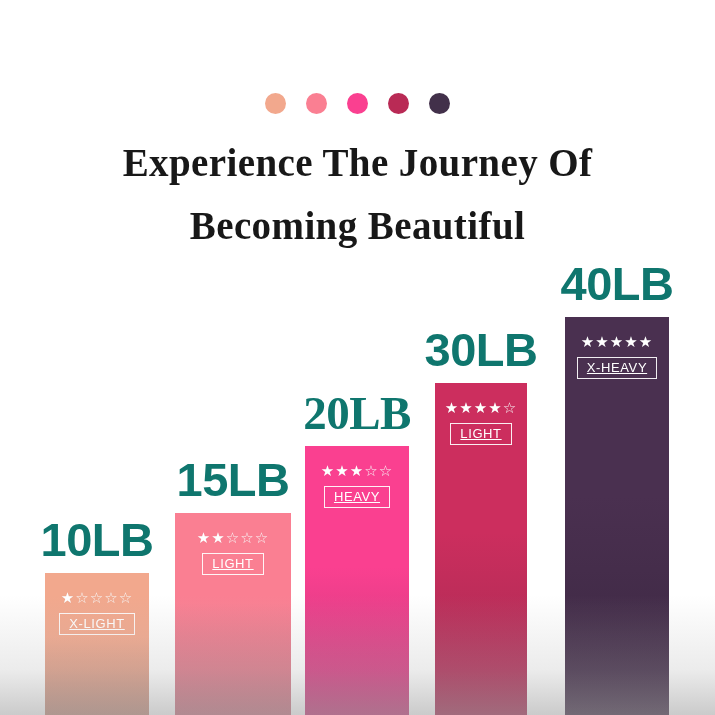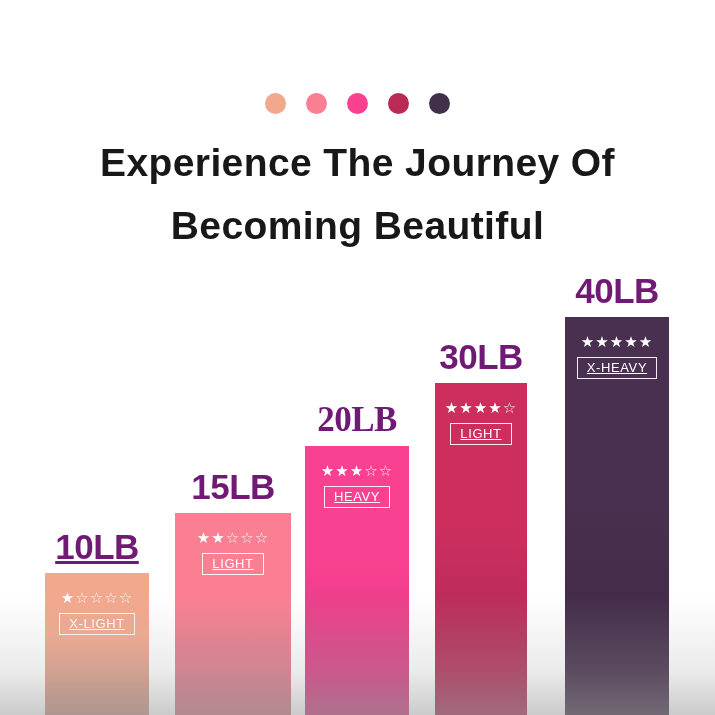--- a/index.html
+++ b/index.html
@@ -55,41 +55,41 @@
     top: 131px;
     left: 0;
     width: 715px;
     text-align: center;
     color: #181818;
     font-weight: bold;
     font-size: 39px;
     line-height: 63px;
     letter-spacing: 0.4px;
   }
-  .title-line { display: block; white-space: nowrap; }
+  .title-line { display: block; white-space: nowrap; font-family: Liberation Serif, serif; }
 
   
   #chart {
     position: absolute;
     left: 0;
     top: 0;
     width: 715px;
     height: 715px;
   }
   .bar-group {
     position: absolute;
     bottom: 0;
   }
   .bar-weight {
     position: absolute;
     left: 50%;
     transform: translateX(-50%);
     font-weight: bold;
-    font-size: 35px;
-    color: #701a75;
+    font-size: 47px;
+    color: #0f766e;
     letter-spacing: -0.5px;
     white-space: nowrap;
   }
   .bar {
     position: absolute;
     left: 0;
     bottom: 0;
     width: 100%;
   }
   .bar-inner {
@@ -134,21 +134,21 @@
       <span class="dot" style="background: rgb(66, 48, 74);"></span>
     </div>
 
   <div id="title-block">
     <span class="title-line">Experience The Journey Of</span>
     <span class="title-line">Becoming Beautiful</span>
   </div>
 
   <div id="chart">
       <div class="bar-group" style="left: 45px; width: 104px; height: 204px;">
-        <div class="bar-weight" style="bottom: 148px; text-decoration: underline;">10LB</div>
+        <div class="bar-weight" style="bottom: 148px;">10LB</div>
         <div class="bar" style="height: 142px; background: linear-gradient(rgb(242, 168, 141) 0%, rgb(242, 168, 141) 45%, rgb(192, 140, 124) 100%);">
           <div class="bar-inner">
             <div class="stars"><span class="star-filled">★</span><span class="star-empty">☆</span><span class="star-empty">☆</span><span class="star-empty">☆</span><span class="star-empty">☆</span></div>
             <div class="level-box">X-LIGHT</div>
           </div>
         </div>
       </div>
       <div class="bar-group" style="left: 175px; width: 116px; height: 264px;">
         <div class="bar-weight" style="bottom: 208px;">15LB</div>
         <div class="bar" style="height: 202px; background: linear-gradient(rgb(250, 127, 146) 0%, rgb(250, 127, 146) 45%, rgb(196, 112, 127) 100%);">

